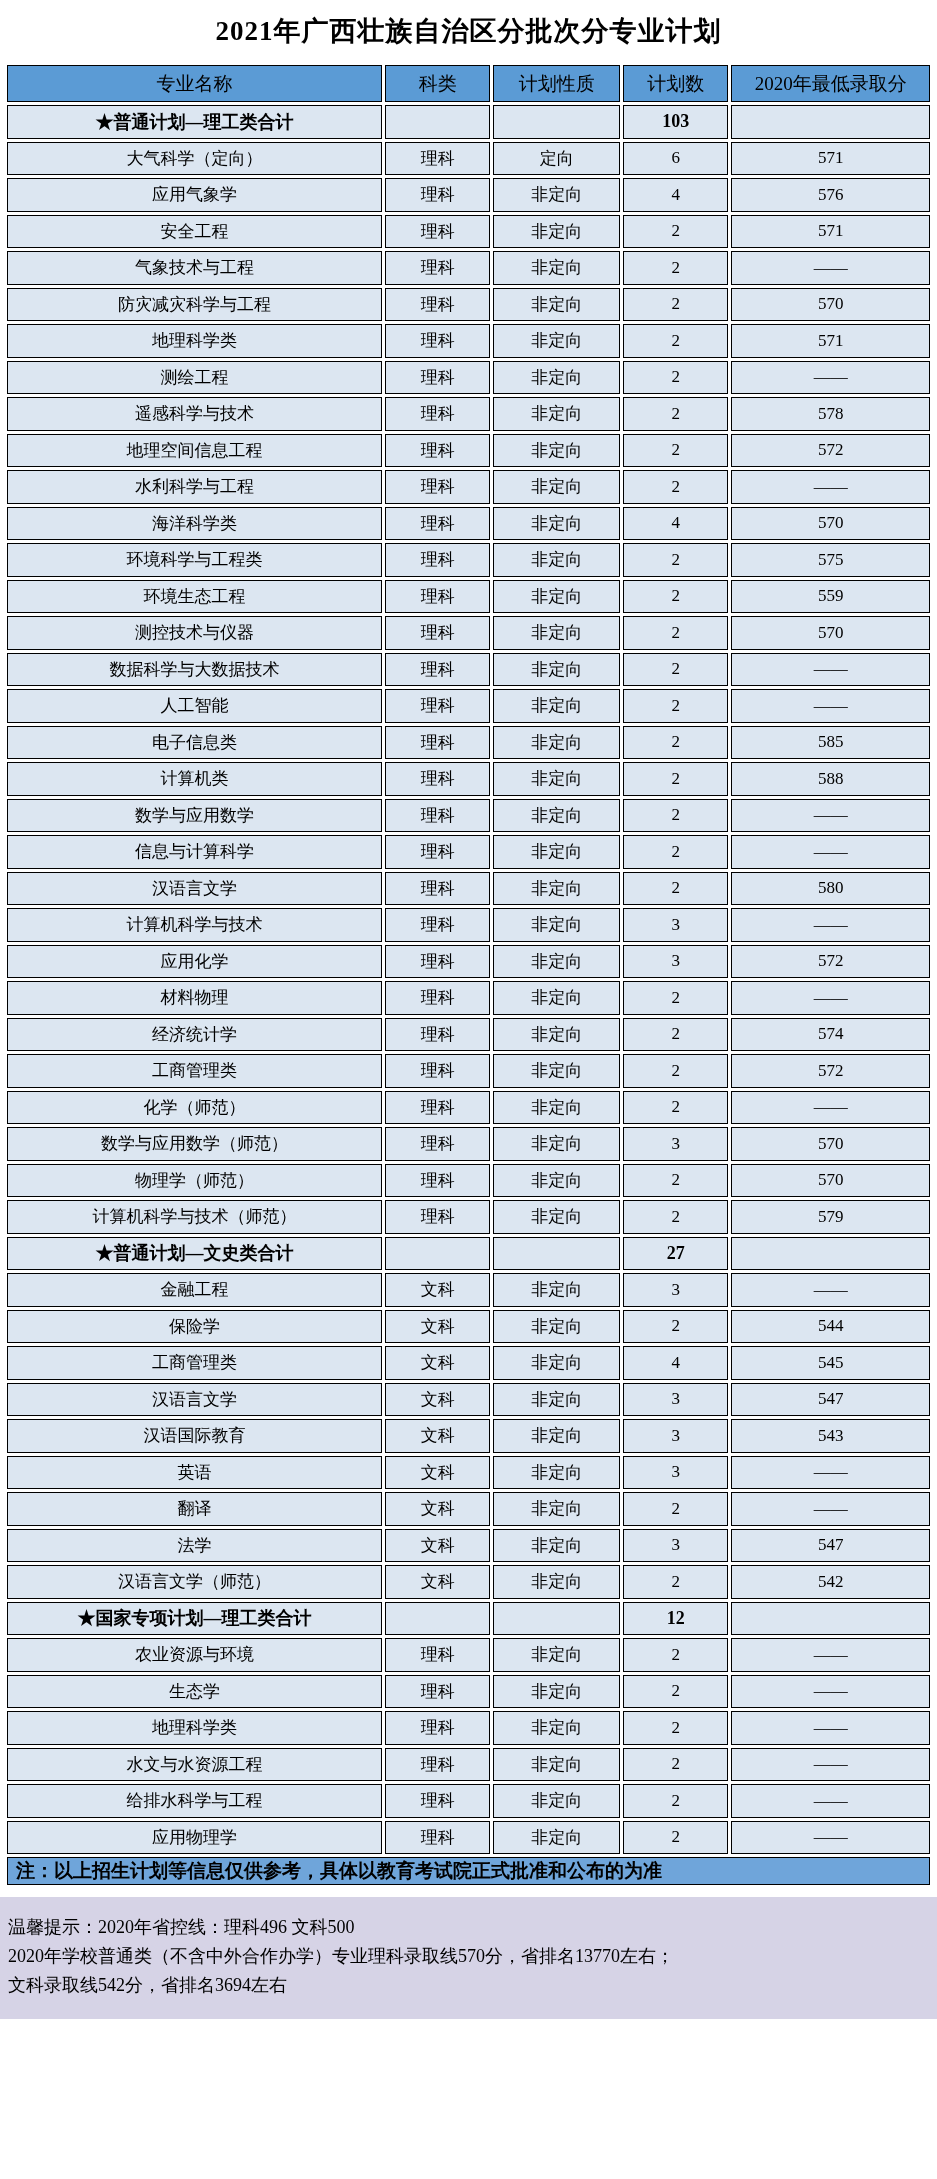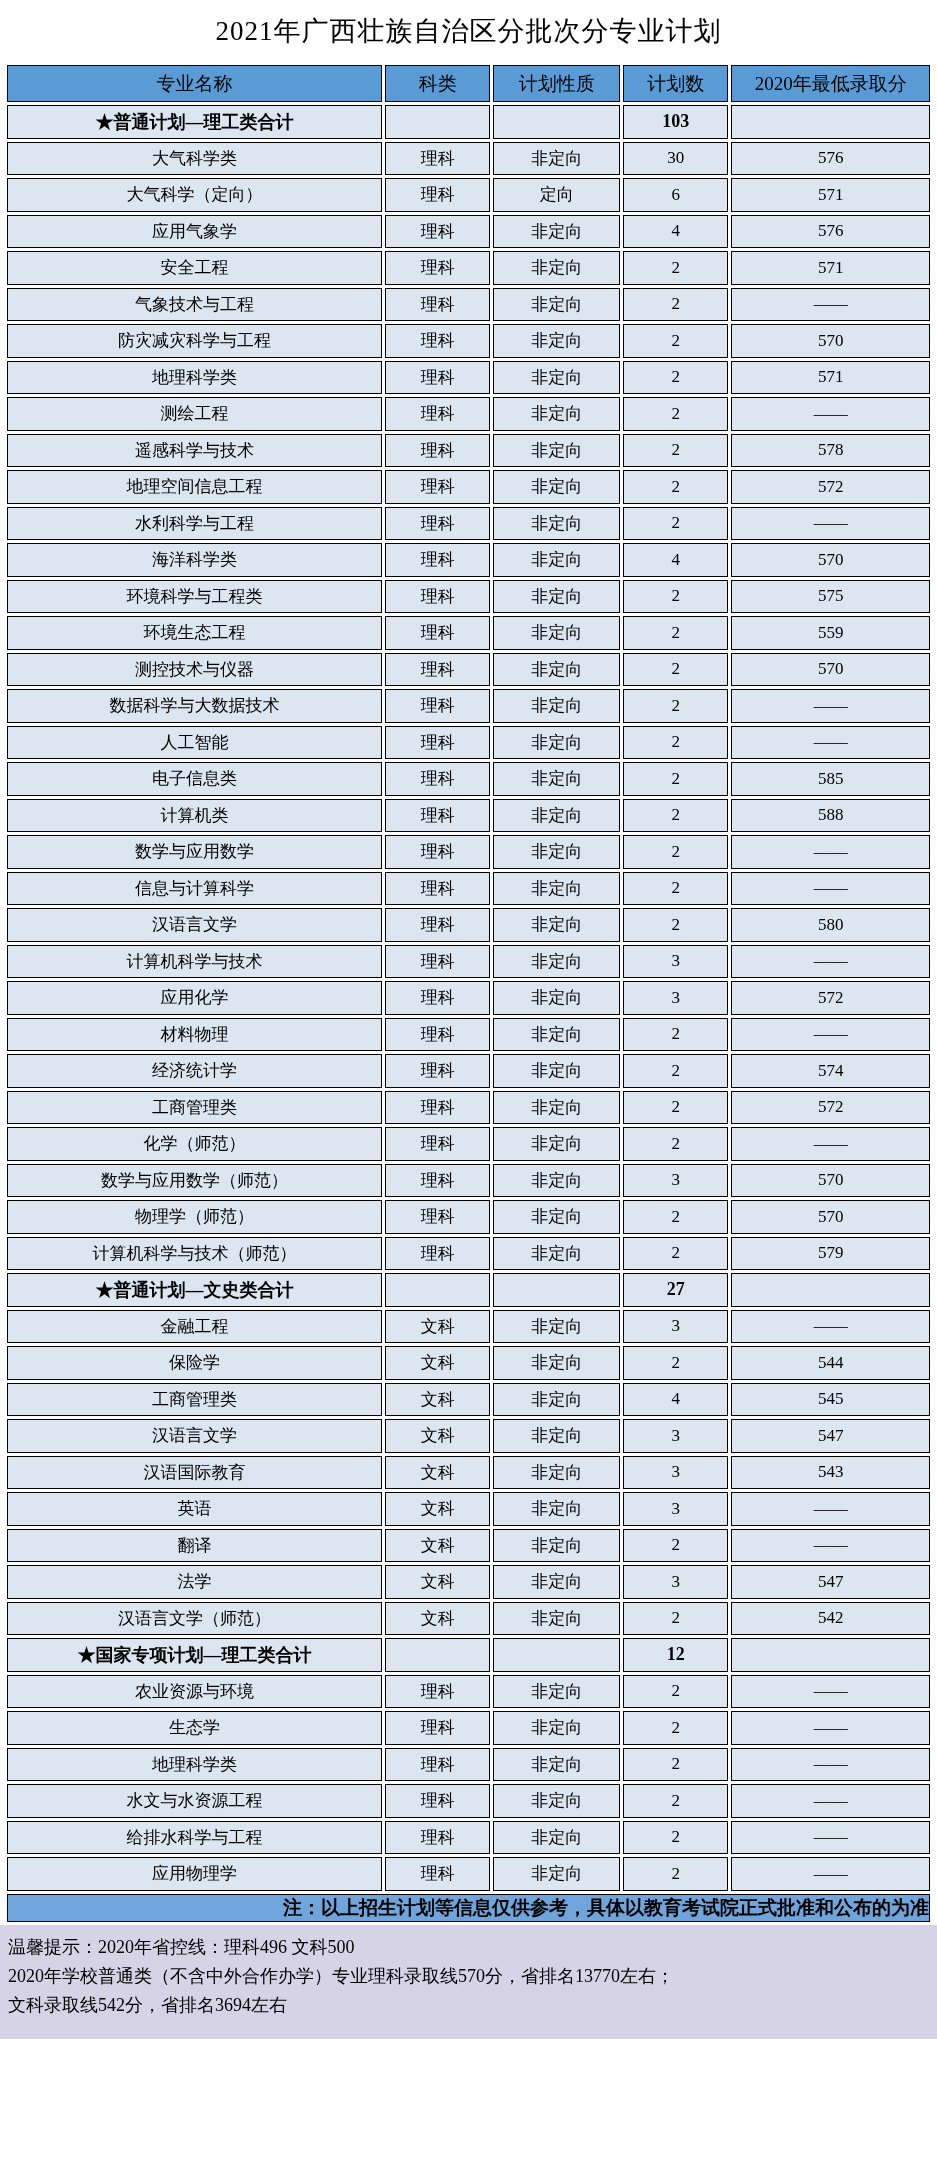--- a/index.html
+++ b/index.html
@@ -16,21 +16,21 @@
   body{
     width:937px;height:2179px;
     font-family:"Liberation Serif","DejaVu Serif",serif;
     color:var(--text-c);
     position:relative;
     overflow:hidden;
   }
   .page-title{
     height:62px;
     display:flex;align-items:center;justify-content:center;
-    font-size:27px;font-weight:normal;
+    font-size:27px;font-weight:bold;
     letter-spacing:1px;
   }
   table.plan-table{
     width:929px;
     margin:0 auto;
     border-collapse:separate;
     border-spacing:3px;
     table-layout:fixed;
     background:var(--page-bg);
   }
@@ -57,30 +57,30 @@
     height:31.5px;
     font-size:17px;
     font-weight:normal;
   }
   tr.section td{
     font-weight:bold;
     font-size:18px;
   }
   td.note-cell{
     background:var(--note-bg);
-    text-align:right;
+    text-align:left;
     font-weight:bold;
     font-size:19px;
     height:25px;
-    padding-left:0;
+    padding-left:8px;
   }
   .footer-block{
     background:var(--footer-bg);
-    margin-top:0;
-    padding:8px 8px 14px 8px;
+    margin-top:9px;
+    padding:16px 8px 14px 8px;
     height:92px;
     font-size:18px;
     line-height:29px;
   }
   .footer-line{display:block;}
 </style>
 </head>
 <body>
 
 <div class="page-title">2021年广西壮族自治区分批次分专业计划</div>
@@ -104,27 +104,20 @@
   </thead>
   <tbody>
       <tr class="section">
         <td>★普通计划—理工类合计</td>
         <td></td>
         <td></td>
         <td>103</td>
         <td></td>
       </tr>
       <tr>
-        <td>大气科学类</td>
-        <td>理科</td>
-        <td>非定向</td>
-        <td>30</td>
-        <td>576</td>
-      </tr>
-      <tr>
         <td>大气科学（定向）</td>
         <td>理科</td>
         <td>定向</td>
         <td>6</td>
         <td>571</td>
       </tr>
       <tr>
         <td>应用气象学</td>
         <td>理科</td>
         <td>非定向</td>

